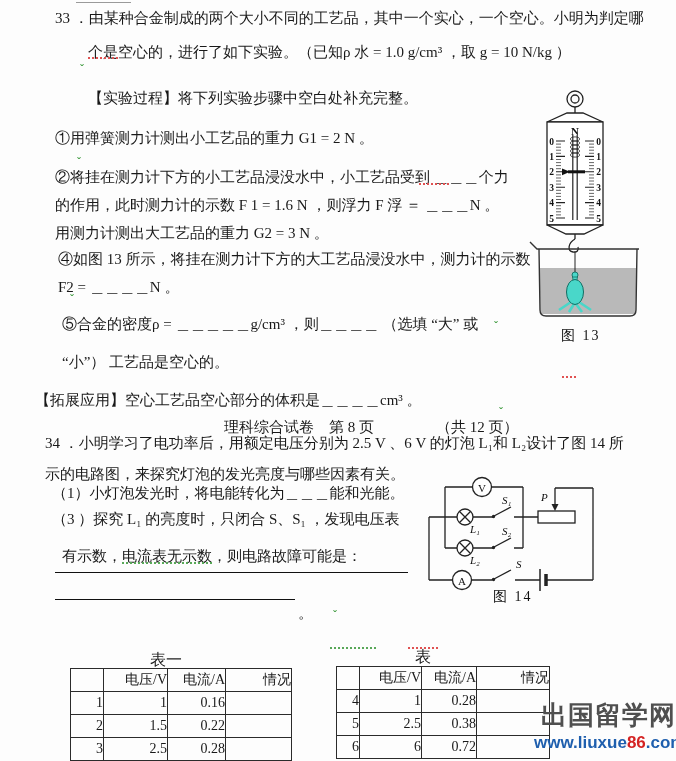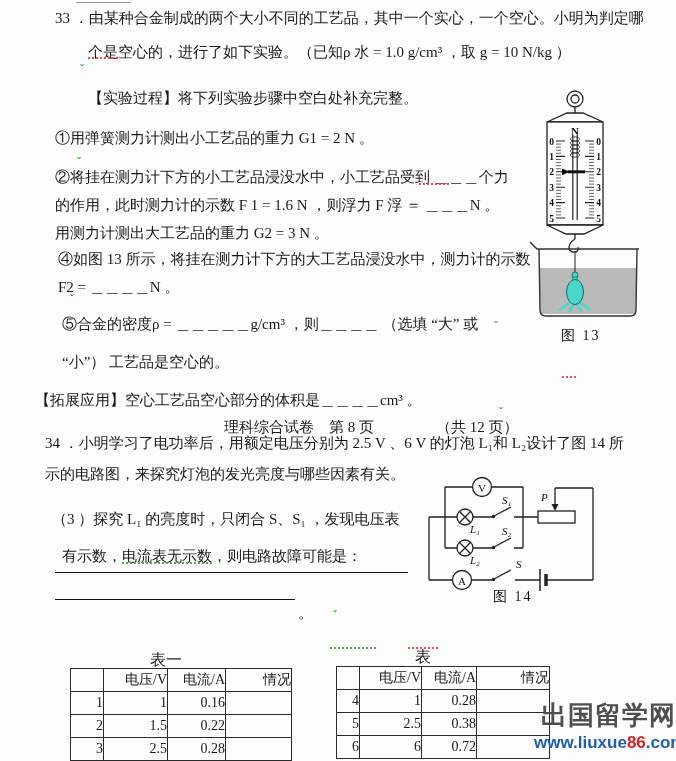--- a/index.html
+++ b/index.html
@@ -42,20 +42,21 @@
   <div class="tl" style="left:58px;top:277px">F2 = ＿＿＿＿N 。</div>
   <div class="tl" style="left:62px;top:314px">⑤合金的密度ρ  =  ＿＿＿＿＿g/cm³  ，则＿＿＿＿ （选填 “大” 或</div>
   <div class="tl" style="left:62px;top:352px">“小”） 工艺品是空心的。</div>
   <div class="tl" style="left:35px;top:390px">【拓展应用】空心工艺品空心部分的体积是＿＿＿＿cm³ 。</div>
 
   <div class="tl" style="left:224px;top:417px">理科综合试卷　第 8 页</div>
   <div class="tl" style="left:436px;top:417px">（共 12 页）</div>
 
   <div class="tl" style="left:45px;top:433px">34 ．小明学习了电功率后，用额定电压分别为 2.5 V 、6 V 的灯泡 L₁和 L₂设计了图 14 所</div>
   <div class="tl" style="left:45px;top:464px">示的电路图，来探究灯泡的发光亮度与哪些因素有关。</div>
+  <div class="tl" style="left:52px;top:483px">（1）小灯泡发光时，将电能转化为＿＿＿能和光能。</div>
   <div class="tl" style="left:52px;top:509px">（3 ）探究 L₁ 的亮度时，只闭合  S、S₁  ，发现电压表</div>
   <div class="tl" style="left:62px;top:546px">有示数，电流表无示数，则电路故障可能是：</div>
   <div class="rule" style="left:55px;top:572px;width:353px"></div>
   <div class="rule" style="left:55px;top:599px;width:240px"></div>
   <div class="tl" style="left:298px;top:603px">。</div>
 
   <div class="sq sq-red" style="left:88px;top:57px;width:30px"></div>
   <div class="chk" style="left:80px;top:64px">ˇ</div>
   <div class="chk" style="left:77px;top:157px">ˇ</div>
   <div class="sq sq-red" style="left:419px;top:183px;width:30px"></div>

